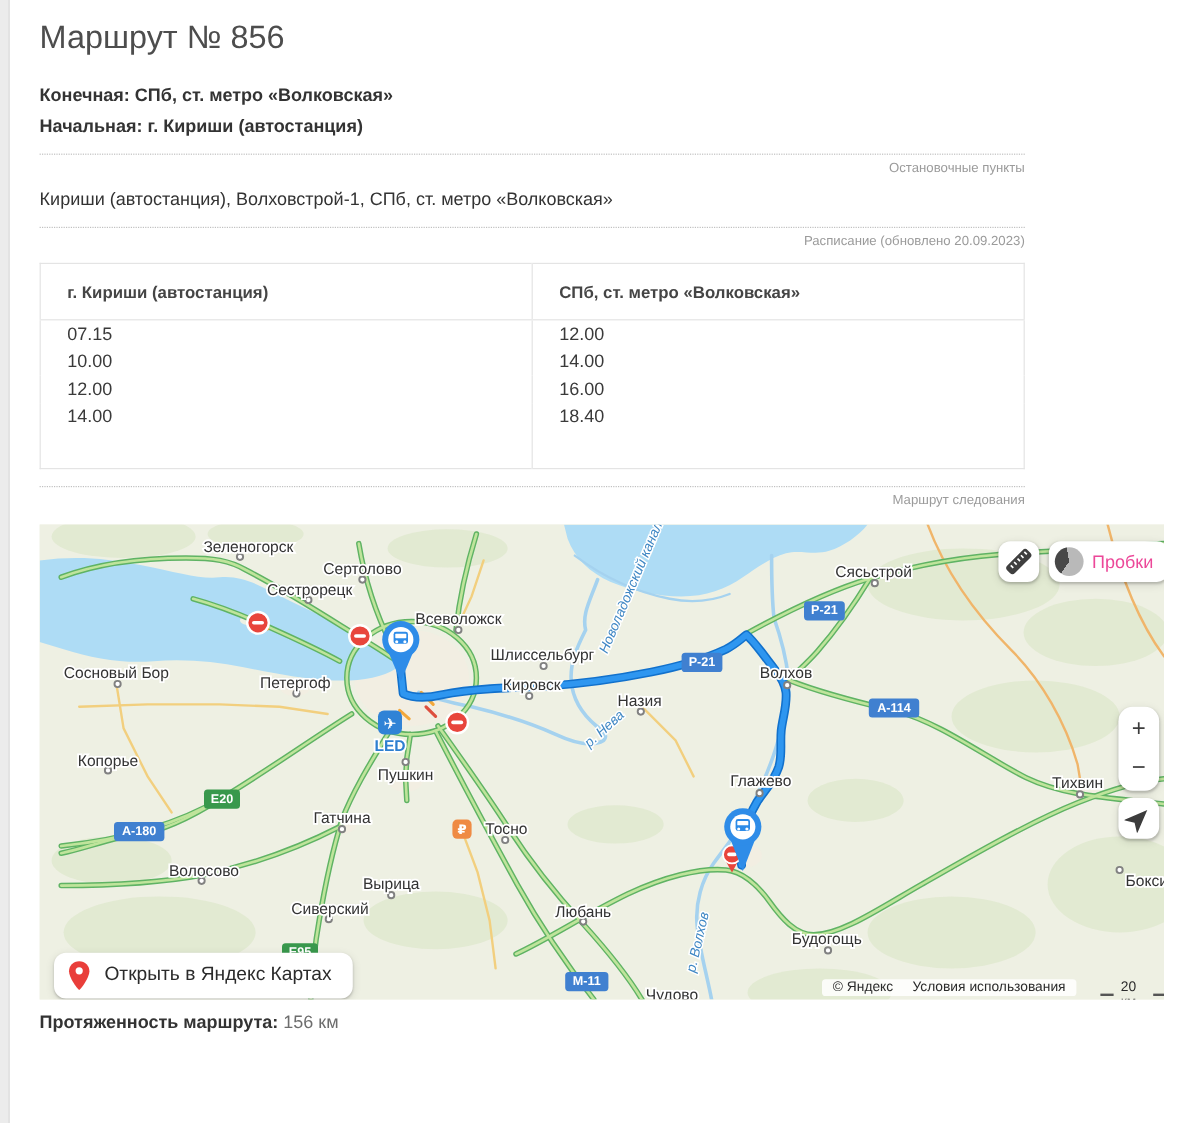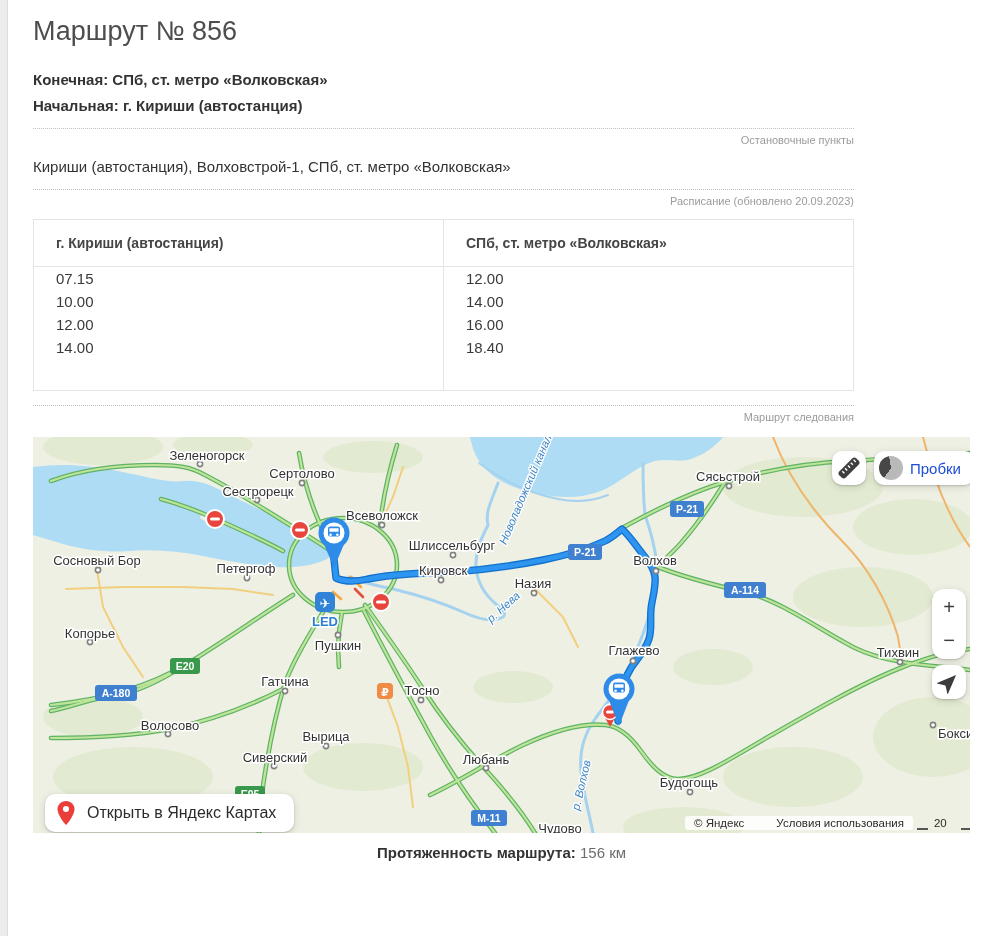--- a/index.html
+++ b/index.html
@@ -41,36 +41,36 @@
   .city-dot { fill:#fff; stroke:#818181; stroke-width:1.6; }
 
   
   .map-btn { position:absolute; background:#fff; border-radius:10px;
     box-shadow:0 1px 2px rgba(0,0,0,.18), 0 2px 8px rgba(0,0,0,.12);
     display:flex; align-items:center; justify-content:center; cursor:pointer; }
   .btn-ruler { left:799px; top:14px; width:34px; height:34px; }
   .btn-traffic { left:841px; top:14px; height:34px; padding:0 13px 0 5px; gap:7px; }
   .traffic-circle { width:24px; height:24px; border-radius:50%;
     background:conic-gradient(from 215deg,#474747 0deg 135deg,#b9b9b9 135deg 360deg); }
-  .btn-traffic span { font-size:15px; color:#1d4ed8; }
+  .btn-traffic span { font-size:15px; color:#ec4899; }
   .zoom-ctrl { left:899px; top:152px; width:34px; height:70px; border-radius:12px;
     flex-direction:column; padding:2px 0; }
   .zoom-ctrl div { flex:1; display:flex; align-items:center; justify-content:center;
     font-size:20px; color:#3c3c3c; width:100%; cursor:pointer; }
   .btn-nav { left:899px; top:228px; width:34px; height:34px; }
   .btn-open { left:12px; top:357px; height:38px; border-radius:10px; padding:0 18px 0 11px; gap:11px; }
   .btn-open span { font-size:16px; color:#2b2b2b; }
-  .map-attrib { position:absolute; left:652px; top:379px; display:flex; gap:32px;
+  .map-attrib { position:absolute; left:652px; top:379px; display:flex; gap:16px;
     background:rgba(255,255,255,.85); border-radius:3px; padding:1px 9px;
     font-size:11.5px; color:#2b2b2b; align-items:center; }
   .map-scale { position:absolute; left:884px; top:380px; display:flex; align-items:center;
     gap:6px; font-size:11.5px; color:#2b2b2b; }
   .scale-line { width:15px; height:2px; background:#555; }
 
-  .footer-caption { width:937px; text-align:center; font-size:15px; margin:11px 0 0; }
+  .footer-caption { width:937px; text-align:left; font-size:15px; margin:11px 0 0; }
   .footer-caption b { color:#333; }
   .footer-caption span.val { color:#6d6d6d; }
 </style>
 </head>
 <body>
 
 <div class="left-edge"></div>
 
 <div class="content">
 

